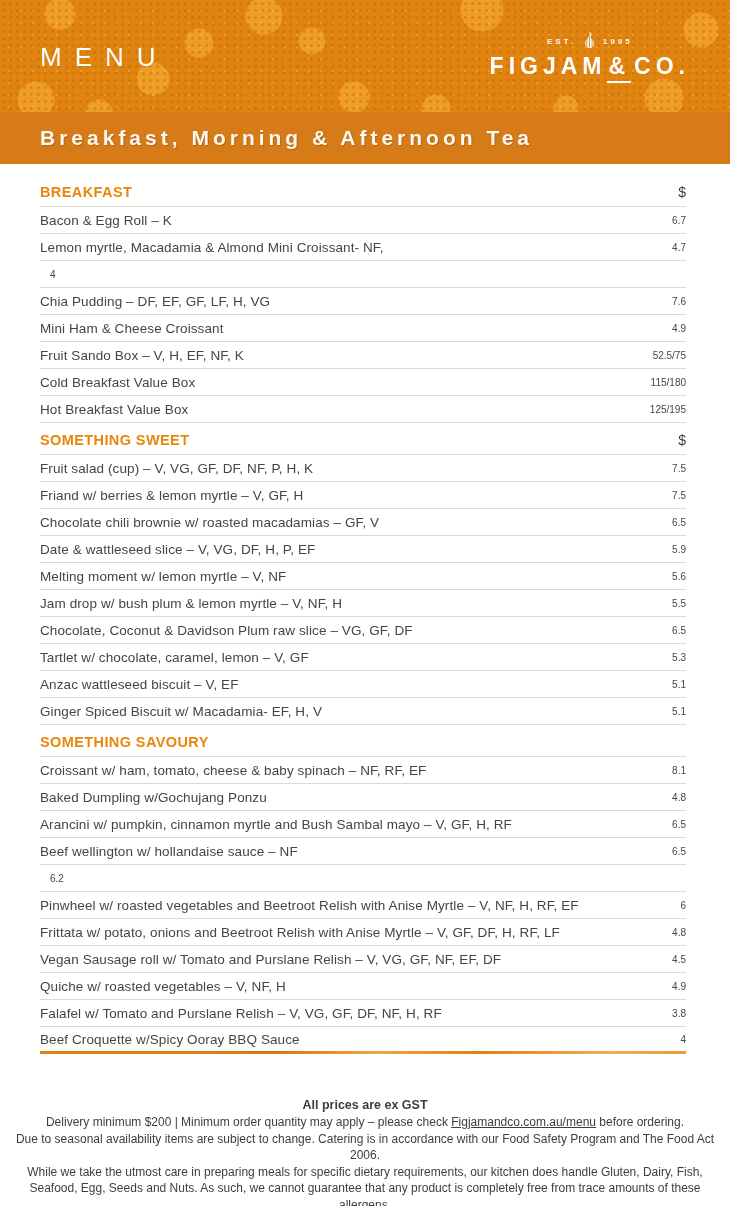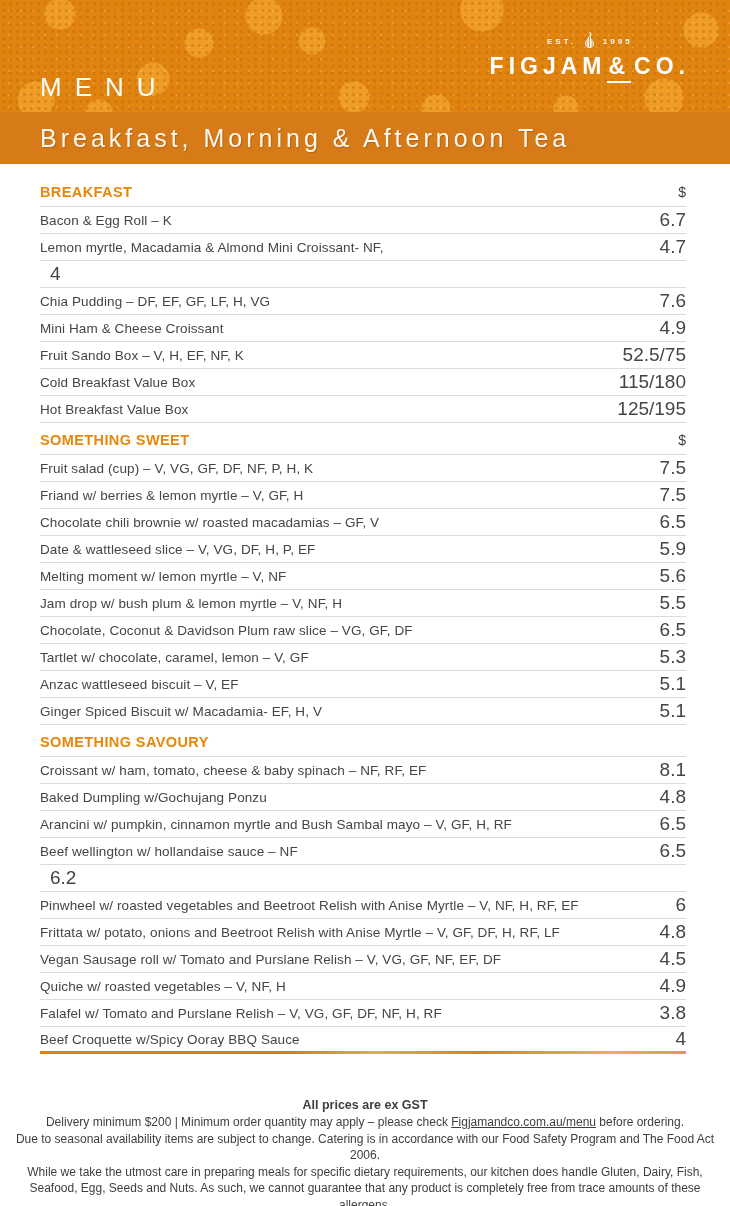--- a/index.html
+++ b/index.html
@@ -31,50 +31,50 @@
   }
   .header::before {
     content:""; position:absolute; inset:0; pointer-events:none;
     background-image:
       radial-gradient(rgba(178,104,10,0.42) 1.1px, transparent 1.7px),
       radial-gradient(rgba(250,205,140,0.28) 1px, transparent 1.5px);
     background-size:7px 7px, 12px 12px;
     background-position:0 0, 3px 5px;
   }
   .menu-word {
-    position:absolute; left:40px; top:72px; z-index:2;
+    position:absolute; left:40px; top:42px; z-index:2;
     color:#FDFDFB; font-size:26px; font-weight:400; letter-spacing:13px;
   }
   .logo { position:absolute; right:40px; top:32px; z-index:2; text-align:left; color:#FFFFFF; }
   .logo-top { display:flex; align-items:center; justify-content:center; gap:6px;
     font-size:8px; letter-spacing:3px; font-weight:700; color:#FDF6EC; }
   .fig { display:inline-flex; }
   .logo-name { margin-top:2px; font-size:23px; font-weight:700; letter-spacing:5px; white-space:nowrap; }
   .logo-name .amp { display:inline-block; border-bottom:2px solid #FFFFFF; padding:0 1px 1px; margin:0 3px 0 1px; }
 
   
   .banner {
     height:52px; background:#D67B17; display:flex; align-items:center;
     padding-left:40px;
   }
   .banner-title {
-    color:#FBF8F1; font-size:25px; font-weight:400; letter-spacing:4px;
+    color:#FBF8F1; font-size:21px; font-weight:700; letter-spacing:4px;
     text-shadow:1px 1px 1px rgba(120,60,0,0.35);
   }
 
   
   .menu-body { padding:11px 44px 0 40px; }
   .row { display:flex; justify-content:space-between; align-items:center;
     border-bottom:1px solid #DBDBD9; }
   .heading-row { height:32px; padding-top:3px; }
   .section-title { color:#E8860D; font-size:14.5px; font-weight:700; letter-spacing:0.4px; }
   .currency { color:#3F3F42; font-size:14px; }
   .item-row { height:27px; }
   .item-name { color:#454547; font-size:13.5px; letter-spacing:0.1px; white-space:nowrap;text-align:right; }
-  .item-price { color:#454547; font-size:19px; margin-left:10px; white-space:nowrap; }
+  .item-price { color:#454547; font-size:10px; margin-left:10px; white-space:nowrap; }
   .menu-section:last-child .item-row:last-child {
     border-bottom:3px solid;
     border-image:linear-gradient(90deg,#DF8210 0%,#D67C10 38%,#EFA54B 52%,#DF8210 68%,#F0AC5C 88%,#E89940 100%) 1;
   }
 
   
   .footer { padding:11px 8px 0; text-align:center; color:#3E3E40;margin-top:32px; }
   .gst-note { font-size:12.5px; font-weight:700; line-height:17px; }
   .foot-line { font-size:12px; line-height:16.5px; }
   .foot-line a { color:#3E3E40; }

